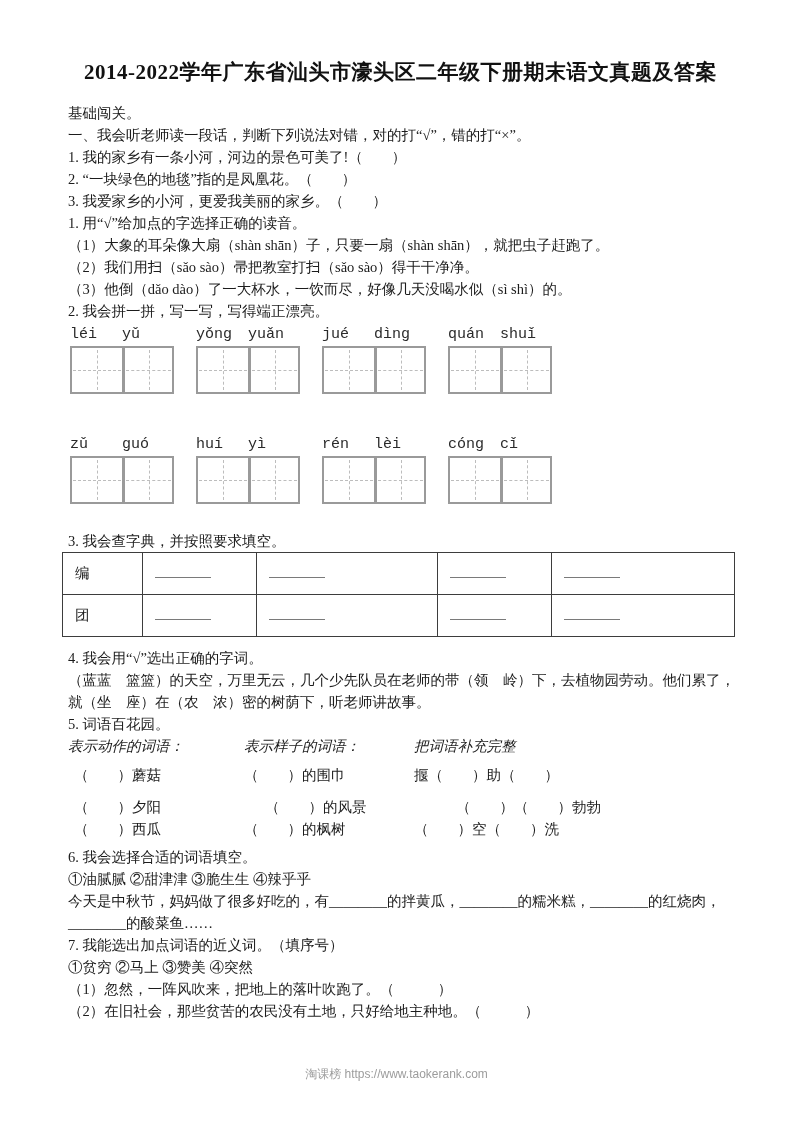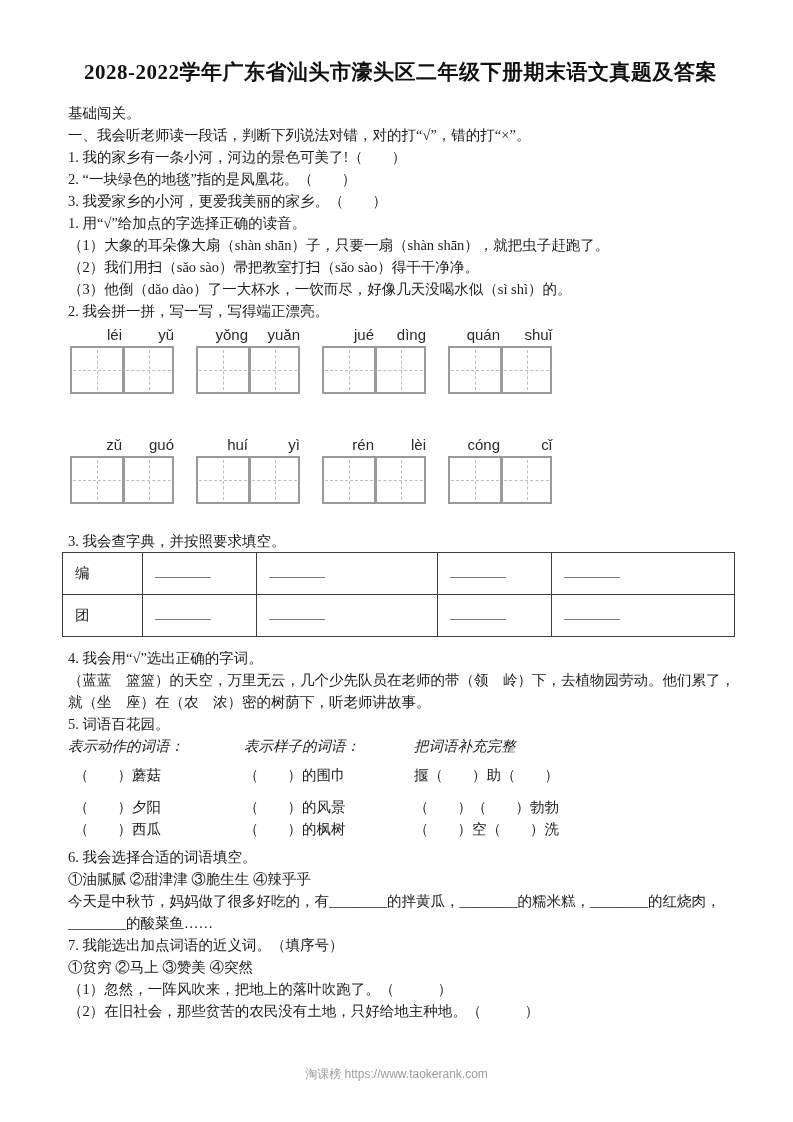--- a/index.html
+++ b/index.html
@@ -30,21 +30,21 @@
   
   .pg-row { display:flex; gap:22px; margin-left:2px; }
   .pg-row.first { margin-top:4px; }
   .pg-row.second { margin-top:42px; }
   .pg { display:flex; flex-direction:column; }
   .pg-labels {
     display:flex;
     font-family:"Liberation Sans","DejaVu Sans",sans-serif;
     font-size:15px; line-height:18px; color:#2a2a2a;
   }
-  .pg-labels span { width:52px; text-align:right; }
+  .pg-labels span { width:52px; text-align:left;font-family:Liberation Mono, monospace; }
   .pg-box { display:flex; border:2px solid #9a9a9a; margin-top:2px; background:#fff; }
   .pg-cell { width:50px; height:44px; position:relative; }
   .pg-cell + .pg-cell { border-left:3px solid #9a9a9a; }
   .pg-cell::before {
     content:""; position:absolute; left:50%; top:2px; bottom:2px;
     border-left:1px dashed #bdbdbd;
   }
   .pg-cell::after {
     content:""; position:absolute; top:50%; left:1px; right:1px;
     border-top:1px dashed #bdbdbd;
@@ -61,41 +61,41 @@
   }
   table.dict th { height:31px; }
   table.dict td { height:42px; }
   .c1{width:80px}.c2{width:114px}.c3{width:181px}.c4{width:114px}.c5{width:183px}
   .bl { display:inline-block; width:56px; height:12px; border-bottom:1px solid #7a7a7a; }
 
   
   .garden { display:grid; grid-template-columns:176px 170px auto; }
   .garden.head { margin-top:0;font-style:italic; }
   .garden.rowA { margin-top:8px;font-family:Liberation Mono, monospace; }
-  .garden.rowB { margin-top:9px; }
+  .garden.rowB { margin-top:9px;gap:21px; }
   .garden span { line-height:22px; white-space:nowrap; }
   .g-c1 { padding-left:6px; }
 
   .mt10 { margin-top:10px; }
   .mt6  { margin-top:6px;  }
 
   .footer {
     position:absolute; left:0; top:1066px; width:100%;
     text-align:center;
     font-family:"Liberation Sans","DejaVu Sans",sans-serif;
     font-size:12px; color:#9c9c9c;
   }
 </style>
 </head>
 <body>
 
 <div class="page">
   <div class="content">
 
-    <h1 class="title">2028-2022学年广东省汕头市濠头区二年级下册期末语文真题及答案</h1>
+    <h1 class="title">2014-2022学年广东省汕头市濠头区二年级下册期末语文真题及答案</h1>
 
     <p class="ln intro">基础闯关。</p>
 
     <p class="ln">一、我会听老师读一段话，判断下列说法对错，对的打“√”，错的打“×”。</p>
     <p class="ln">1. 我的家乡有一条小河，河边的景色可美了!（　　）</p>
     <p class="ln">2. “一块绿色的地毯”指的是凤凰花。（　　）</p>
     <p class="ln">3. 我爱家乡的小河，更爱我美丽的家乡。（　　）</p>
 
     <p class="ln">1. 用“√”给加点的字选择正确的读音。</p>
     <p class="ln">（1）大象的耳朵像大扇（shàn shān）子，只要一扇（shàn shān），就把虫子赶跑了。</p>

